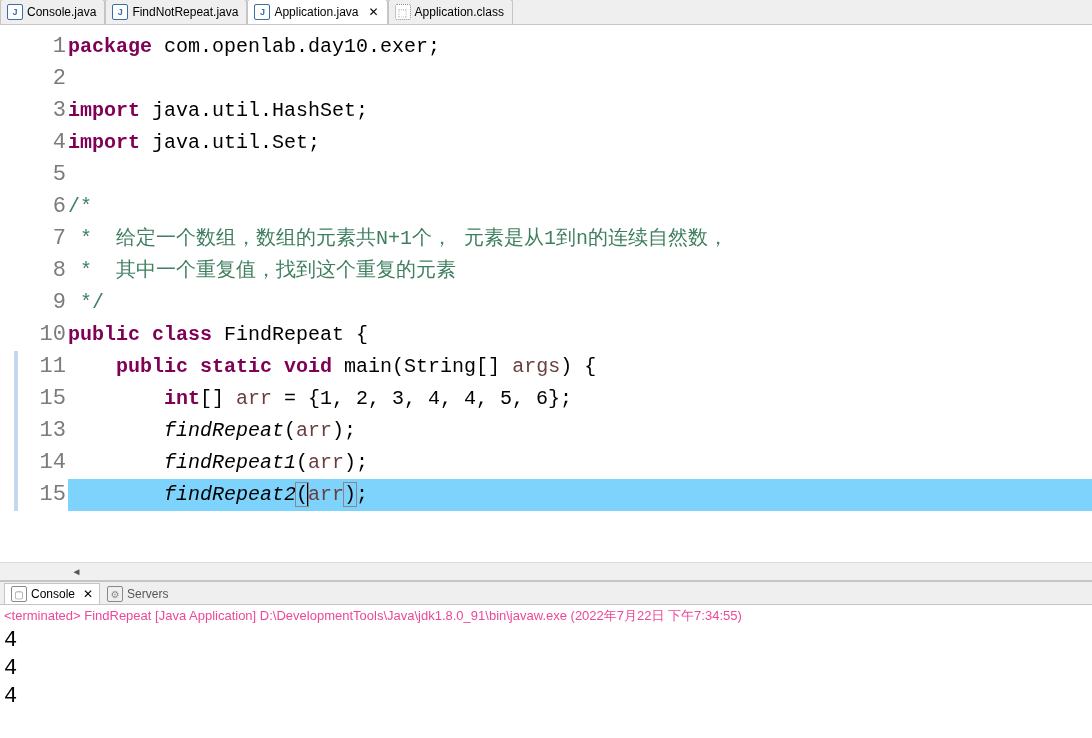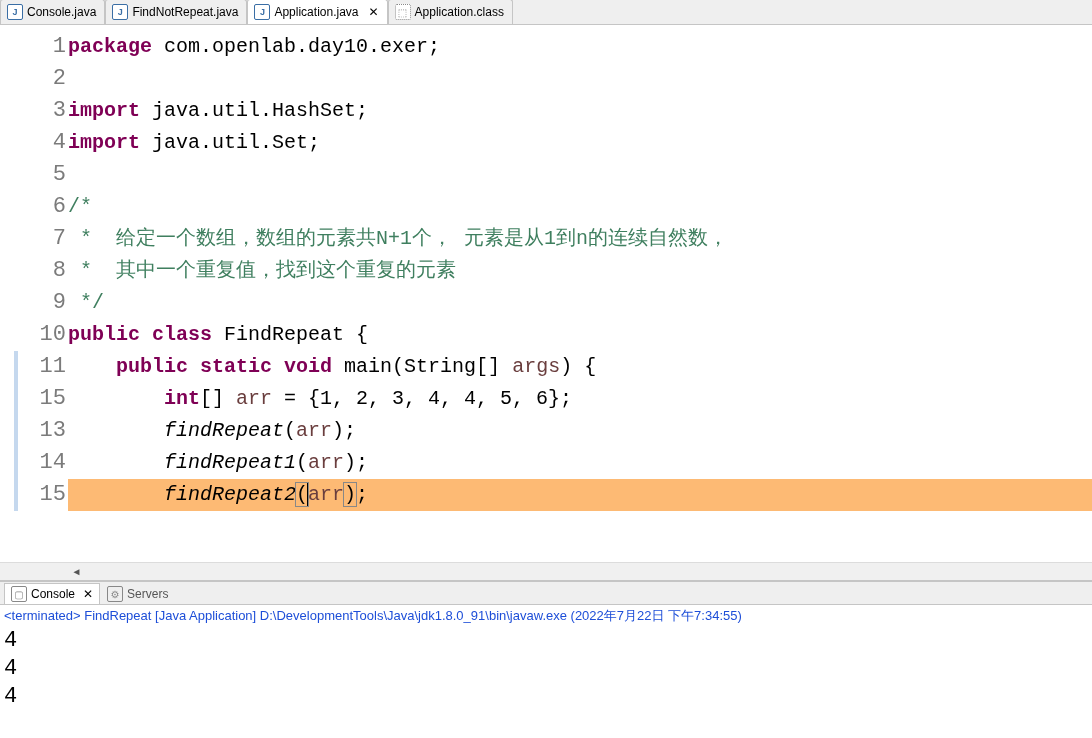--- a/index.html
+++ b/index.html
@@ -112,21 +112,21 @@
     position: relative;
   }
   .codeline {
     height: 32px;
   }
   .kw { color: #7f0055; font-weight: bold; }
   .cm { color: #3f7f5f; }
   .local { color: #6a3e3e; }
   .italic { font-style: italic; }
   .highlight-line {
-    background: #fdba74;
+    background: #7dd3fc;
   }
   .bracket-match {
     border: 1px solid #888;
     margin: -1px;
   }
   .cursor-caret { border-left: 1px solid #000; margin-left:-1px;}
   .change-bar {
     position: absolute;
     left: 14px;
     width: 4px;
@@ -177,21 +177,21 @@
   }
   .ctab.active {
     border-color: #c5c5c5;
     background: #ffffff;
     color: #000;
   }
   .ctab .close { margin-left: 4px; }
   .console-status {
     font-size: 13px;
     padding: 2px 4px;
-    color: #1d4ed8;
+    color: #ec4899;
     font-family: "Segoe UI", Tahoma, sans-serif;
   }
   .console-output {
     flex: 1;
     font-family: Consolas, "Courier New", monospace;
     font-size: 22px;
     line-height: 28px;
     padding: 0 4px;
     color: #000;
   }

